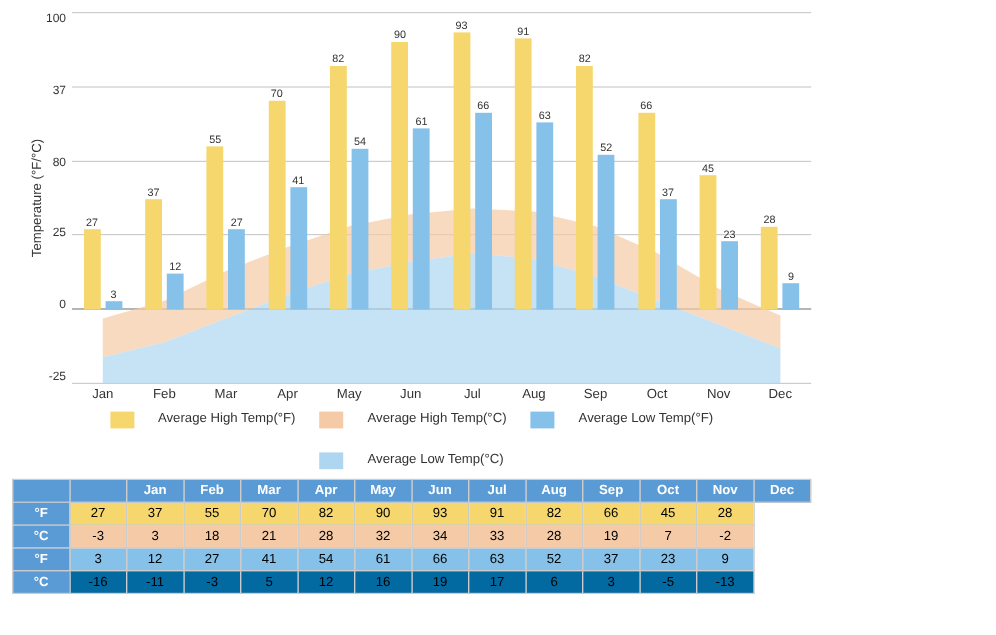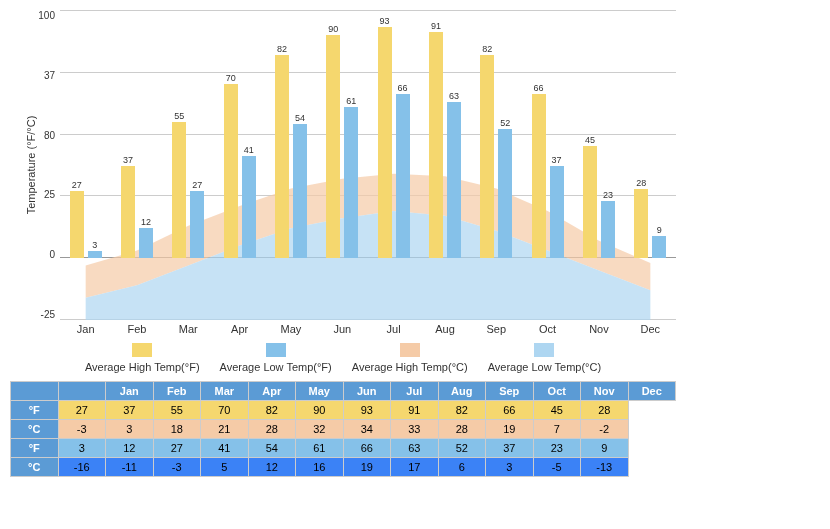--- a/index.html
+++ b/index.html
@@ -71,25 +71,23 @@
       display: flex;
       flex-direction: row;
       justify-content: center;
       gap: 20px;
       margin: 8px 0;
       flex-wrap: wrap;
     }
 
     .legend-item {
       display: flex;
-      align-items: center;
-      gap: 4px;
+      gap: 20px;
       font-size: 11px;
       color: #333;
-      flex-direction: column;
     }
 
     .legend-box {
       width: 20px;
       height: 14px;
       display: inline-block;
     }
 
     
     .data-table {
@@ -131,21 +129,21 @@
 
     .data-table .row-high-c {
       background: #F5CBA7;
     }
 
     .data-table .row-low-f {
       background: #85C1E9;
     }
 
     .data-table .row-low-c {
-      background: #3b82f6;
+      background: #0369a1;
     }
   </style>
 </head>
 <body>
 
 <div class="chart-container">
   <div style="display:flex; flex-direction:row;">
 
     <div class="y-axis" style="position:relative;">
       <span class="y-label">100</span>
@@ -266,26 +264,26 @@
       <span class="x-label">Nov</span>
       <span class="x-label">Dec</span>
     </div>
 
   <div class="legend">
     <div class="legend-item">
       <span class="legend-box" style="background:#F5D76E;"></span>
       <span>Average High Temp(°F)</span>
     </div>
     <div class="legend-item">
+      <span class="legend-box" style="background:#F5CBA7;"></span>
+      <span>Average High Temp(°C)</span>
+    </div>
+    <div class="legend-item">
       <span class="legend-box" style="background:#85C1E9;"></span>
       <span>Average Low Temp(°F)</span>
-    </div>
-    <div class="legend-item">
-      <span class="legend-box" style="background:#F5CBA7;"></span>
-      <span>Average High Temp(°C)</span>
     </div>
     <div class="legend-item">
       <span class="legend-box" style="background:#AED6F1;"></span>
       <span>Average Low Temp(°C)</span>
     </div>
   </div>
 
   <table class="data-table" id="data-table">
     <thead>
       <tr>

